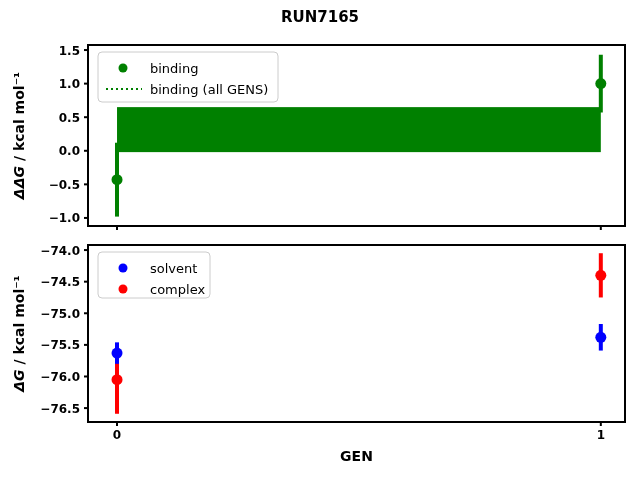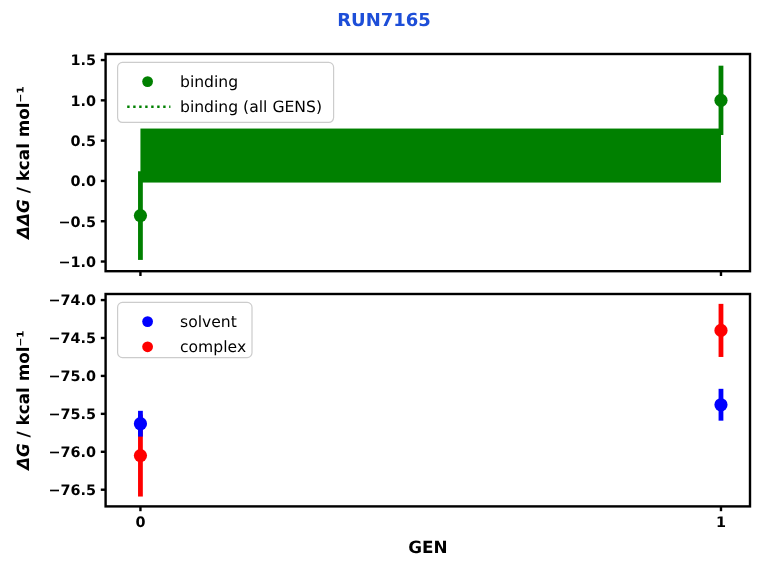--- a/index.html
+++ b/index.html
@@ -12,21 +12,21 @@
     overflow: hidden;
   }
   .suptitle {
     position: absolute;
     top: 8px;
     left: 0;
     width: 640px;
     text-align: center;
     font-size: 15px;
     font-weight: bold;
-    color: #1d4ed8;
+    color: #000000;
   }
   svg.plot { position: absolute; left: 0; top: 0; }
   svg text { fill: #000000; }
 </style>
 </head>
 <body>
 
 <div class="figure">
   <div class="suptitle">RUN7165</div>
   <svg class="plot" id="figure-svg" width="640" height="480" viewBox="0 0 640 480">

